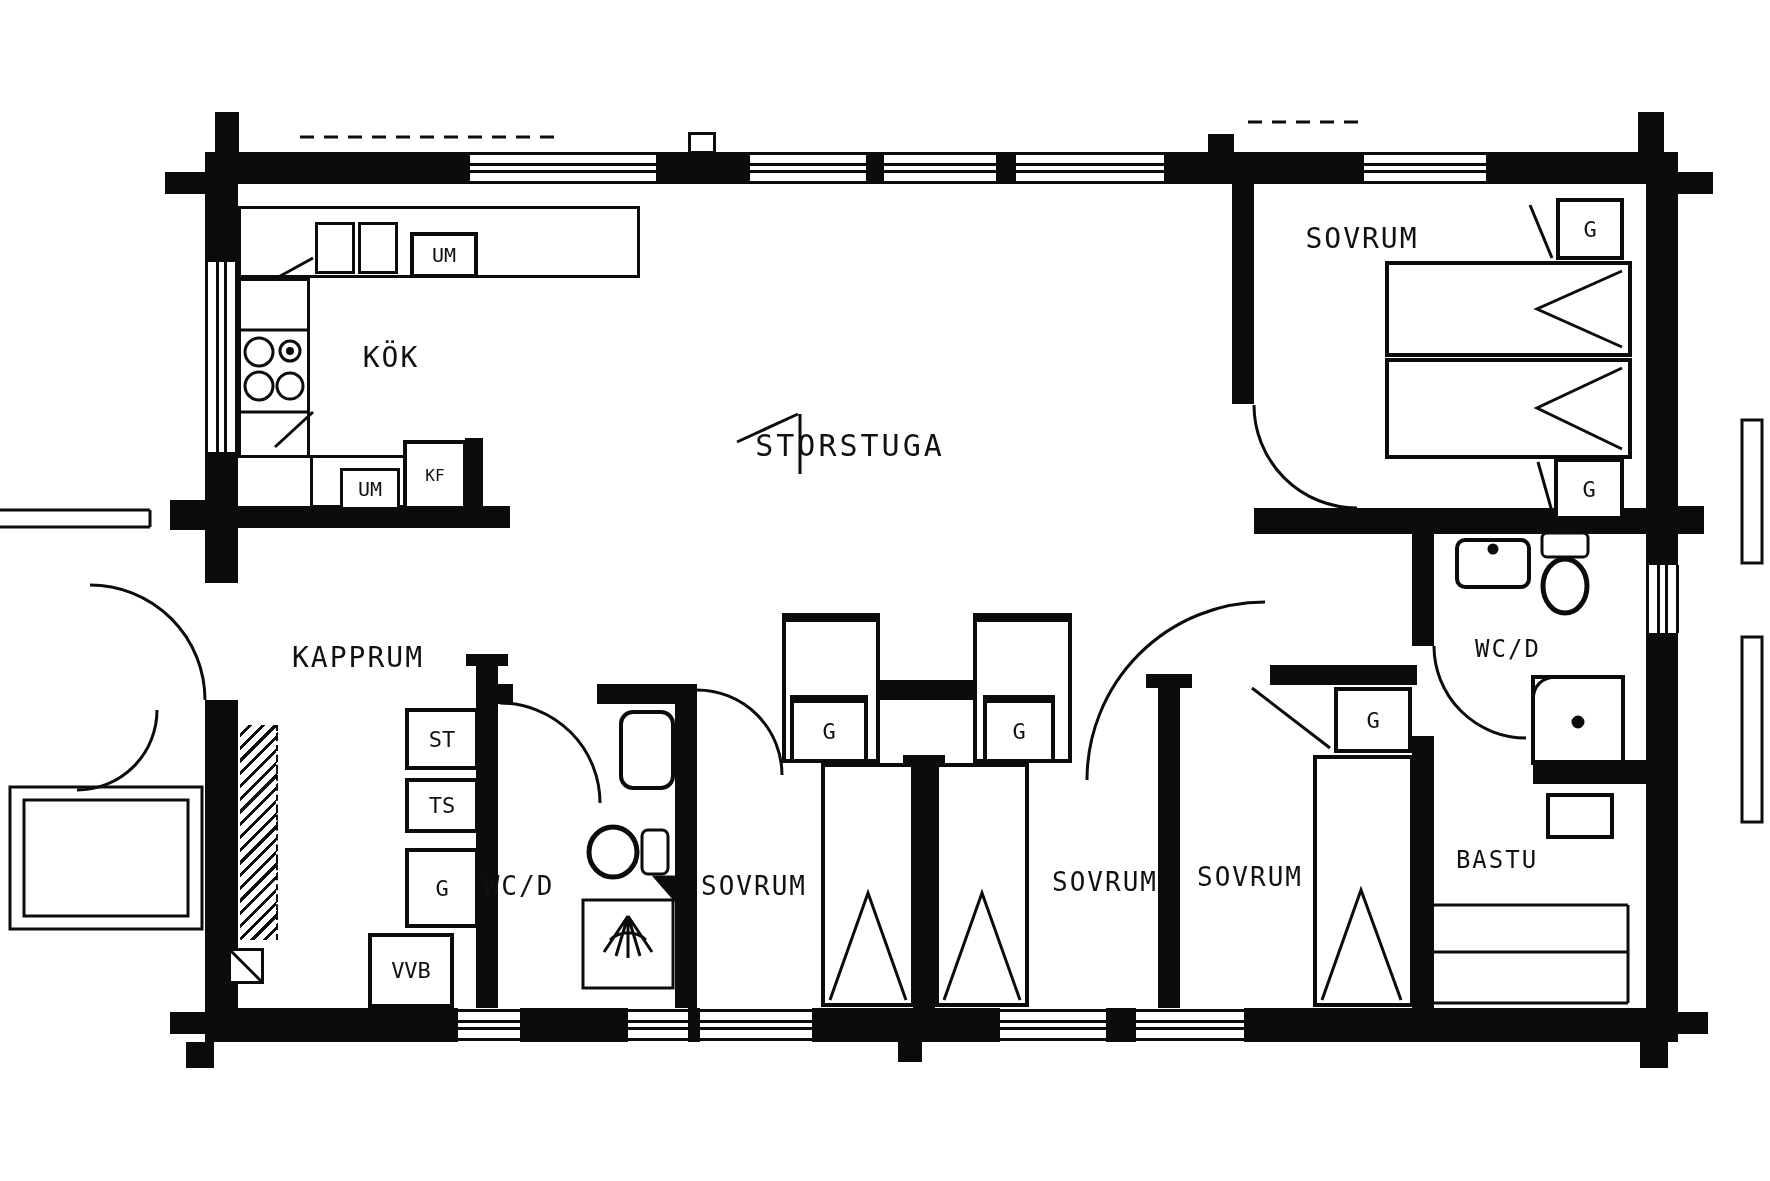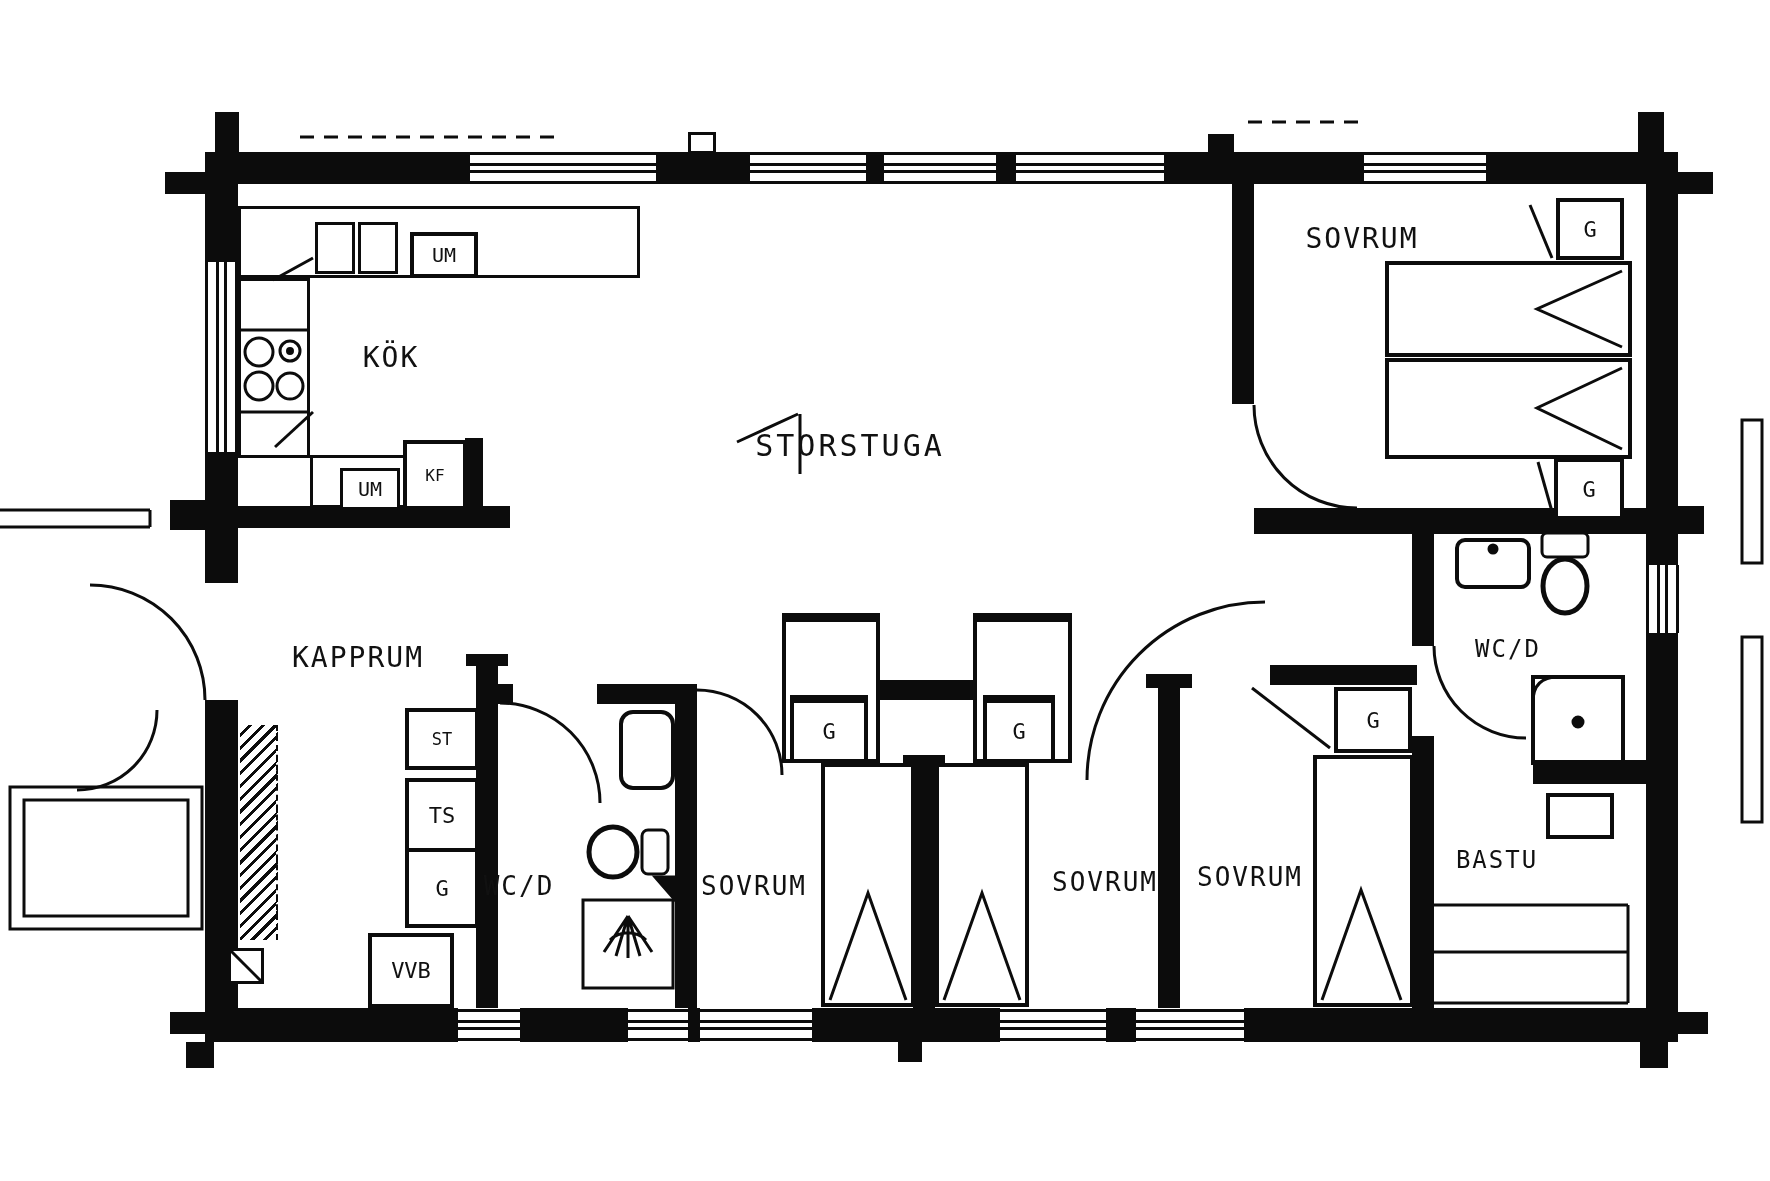--- a/index.html
+++ b/index.html
@@ -137,22 +137,22 @@
   <div class="thinbox" style="left:358px;top:222px;width:40px;height:52px"></div>
   <div class="box" style="left:410px;top:232px;width:68px;height:46px;font-size:20px">UM</div>
   <div class="thinbox" style="left:238px;top:278px;width:72px;height:180px"></div>
   <div class="thinbox" style="left:310px;top:455px;width:172px;height:53px"></div>
   <div class="thinbox" style="left:340px;top:468px;width:60px;height:42px;display:flex;align-items:center;justify-content:center;font-size:20px;color:#111">UM</div>
   <div class="wall" style="left:465px;top:438px;width:18px;height:72px"></div>
   <div class="box" style="left:403px;top:440px;width:64px;height:70px;font-size:16px">KF</div>
 
   <div class="hatch" style="left:240px;top:725px;width:36px;height:215px"></div>
   <div class="thinbox" style="left:228px;top:948px;width:36px;height:36px"></div>
-  <div class="box" style="left:405px;top:708px;width:74px;height:62px;font-size:17px">ST</div>
-  <div class="box" style="left:405px;top:778px;width:74px;height:74px;font-size:22px">TS</div>
+  <div class="box" style="left:405px;top:708px;width:74px;height:62px;font-size:22px">ST</div>
+  <div class="box" style="left:405px;top:778px;width:74px;height:55px;font-size:22px">TS</div>
   <div class="box" style="left:405px;top:848px;width:74px;height:80px;font-size:22px">G</div>
   <div class="box" style="left:368px;top:933px;width:86px;height:75px;font-size:22px">VVB</div>
 
   <div class="box" style="left:782px;top:613px;width:98px;height:150px;border-top-width:9px"></div>
   <div class="box" style="left:790px;top:695px;width:78px;height:68px;border-top-width:8px;font-size:22px">G</div>
   <div class="box" style="left:973px;top:613px;width:99px;height:150px;border-top-width:9px"></div>
   <div class="box" style="left:983px;top:695px;width:72px;height:68px;border-top-width:8px;font-size:22px">G</div>
   <div class="box" style="left:1334px;top:687px;width:78px;height:66px;font-size:22px">G</div>
   <div class="box" style="left:1556px;top:198px;width:68px;height:62px;font-size:22px">G</div>
   <div class="box" style="left:1554px;top:458px;width:70px;height:62px;font-size:22px">G</div>

